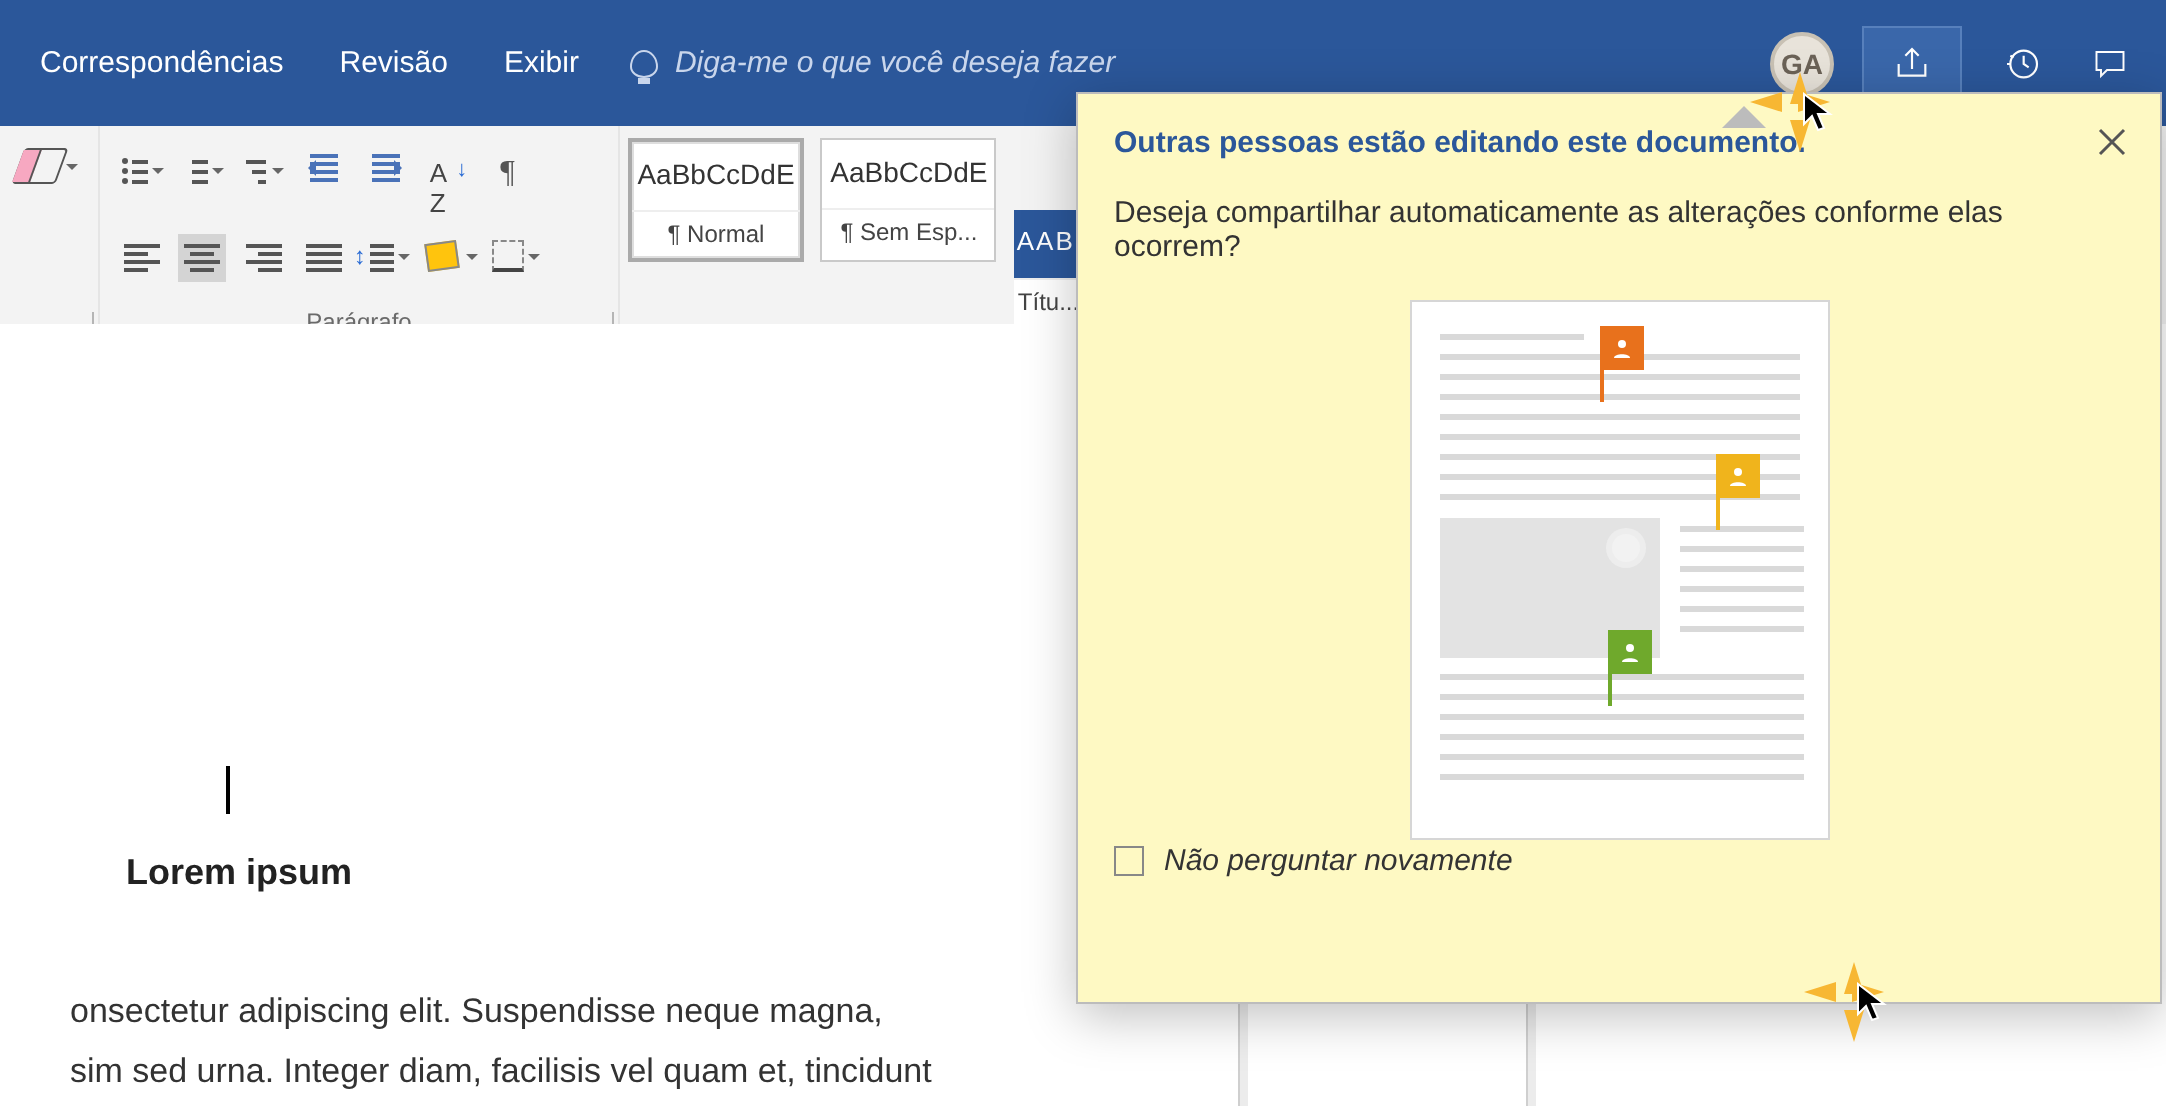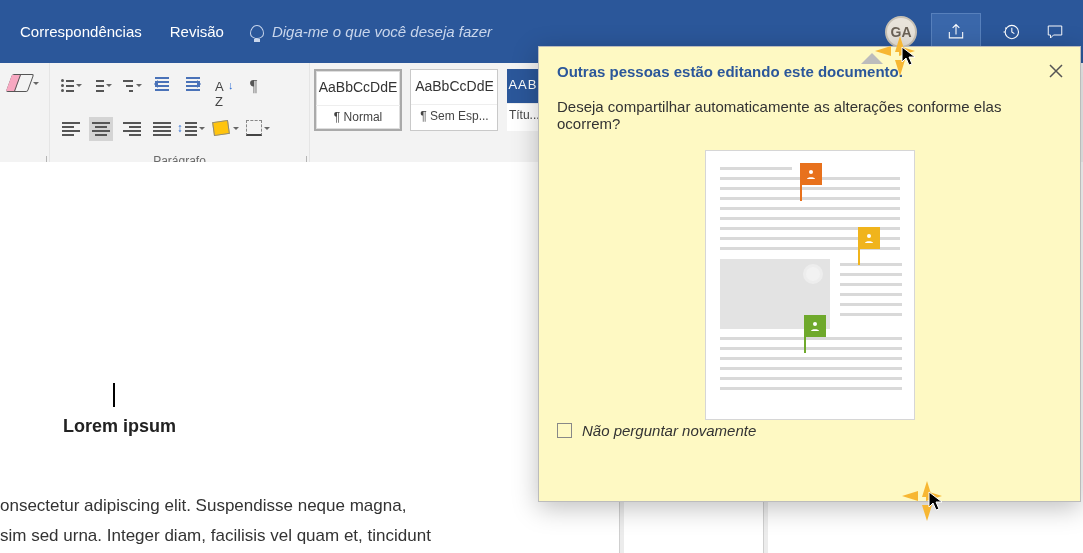--- a/index.html
+++ b/index.html
@@ -59,30 +59,30 @@
 
   .bordbtn { width: 16px; height: 16px; border: 1px dashed #888; border-bottom: 2px solid #444; }
 
   
   .stylegroup { padding: 6px 4px; }
   .stylebox { display: inline-block; width: 88px; height: 62px; border: 1px solid #c9c9c9; margin-right: 4px; text-align: center; background: #fff; vertical-align: top; }
   .stylebox.sel { border: 2px solid #aaa; box-shadow: inset 0 0 0 1px #dedede; }
   .stylebox .prev { font-size: 14px; color: #333; padding-top: 8px; height: 34px; }
   .stylebox .name { font-size: 12px; color: #444; border-top: 1px solid #eee; padding: 4px 2px; white-space: nowrap; overflow: hidden; }
   .stylebox.h1 .prev { background: #2b579a; color: #fff; font-size: 13px; letter-spacing: 1px; }
-  .stylebox.cut { width: 32px; overflow: hidden; border: none; }
+  .stylebox.cut { width: 32px; overflow: hidden; border: none; margin-top: 36px; }
 
   
   .docarea { position: absolute; top: 162px; left: 0; right: 0; bottom: 0; background: #ececec; }
   .page { position: absolute; left: 0; top: 0; width: 620px; height: 420px; background: #fff; border-right: 1px solid #cfcfcf; }
   .pagecol2 { position: absolute; left: 624px; top: 0; width: 140px; height: 420px; background: #fff; border-right: 1px solid #cfcfcf; }
   .pagecol3 { position: absolute; left: 768px; top: 0; width: 315px; height: 420px; background: #fff; }
   .cursor { position: absolute; width: 1.5px; height: 24px; background: #000; }
   .heading { position: absolute; font-size: 18px; font-weight: 600; color: #222; }
-  .body { position: absolute; font-size: 17px; color: #333; text-align: justify; line-height: 1.7; }
+  .body { position: absolute; font-size: 17px; color: #333; text-align: justify; line-height: 1.7; padding-left: 35px; }
 
   
   .dialog { position: absolute; left: 538px; top: 46px; width: 543px; height: 456px; background: #fef9c3; border: 1px solid #bcbcbc; box-shadow: 0 6px 24px rgba(0,0,0,0.25); z-index: 20; }
   .dlg-inner { padding: 16px 18px; position: relative; height: 100%; }
   .dlg-title { color: #2b579a; font-weight: 600; font-size: 15px; }
   .dlg-close { position: absolute; right: 8px; top: 8px; width: 32px; height: 32px; display: flex; align-items: center; justify-content: center; }
   .dlg-close svg { stroke: #555; stroke-width: 1.5; }
   .dlg-body { font-size: 15px; color: #333; margin-top: 18px; }
   .dlg-ill { width: 210px; height: 270px; border: 1px solid #d6d6d6; margin: 18px auto 0 auto; position: relative; background: #fff; padding: 16px 14px; }
   .ill-line { height: 3px; background: #d9d9d9; margin-bottom: 7px; }
@@ -113,20 +113,21 @@
 
   .callout-arrow { position: absolute; top: 54px; left: 862px; width: 0; height: 0; border-left: 10px solid transparent; border-right: 10px solid transparent; border-bottom: 10px solid #fff; z-index: 21; }
   .callout-arrow::before { content:""; position:absolute; left:-11px; top:-1px; border-left: 11px solid transparent; border-right: 11px solid transparent; border-bottom: 11px solid #bcbcbc; z-index:-1; }
 </style>
 </head>
 <body>
 
 <div class="titlebar">
   <div class="tab">Correspondências</div>
   <div class="tab">Revisão</div>
+  <div class="tab">Exibir</div>
   <div class="searchwrap">
     <div class="bulb"></div>
     <div class="search">Diga-me o que você deseja fazer</div>
   </div>
   <div class="titlespacer"></div>
   <div class="avatar">GA</div>
   <div class="sharebtn">
     <svg class="ticon" width="20" height="20" viewBox="0 0 24 24">
         <path d="M4 12v7h16v-7M12 3v12M8 7l4-4 4 4"></path>
       </svg>
@@ -253,21 +254,21 @@
     <div class="stylebox h1 cut">
       <div class="prev">AAB</div>
       <div class="name">Títu...</div>
     </div>
   </div>
 </div>
 
 <div class="docarea">
   <div class="page">
     <div class="cursor" style="left:113px; top:221px"></div>
-    <div class="heading" style="left:63px; top:254px">Lorem ipsum</div>
+    <div class="heading" style="left:63px; top:264px">Lorem ipsum</div>
     <div class="body" style="left:0; top:330px; width:480px">onsectetur adipiscing elit. Suspendisse neque magna,</div>
     <div class="body" style="left:0; top:360px; width:480px">sim sed urna. Integer diam, facilisis vel quam et, tincidunt</div>
   </div>
   <div class="pagecol2"></div>
   <div class="pagecol3"></div>
 </div>
 
 <div class="callout-arrow"></div>
 
 <div class="dialog">

